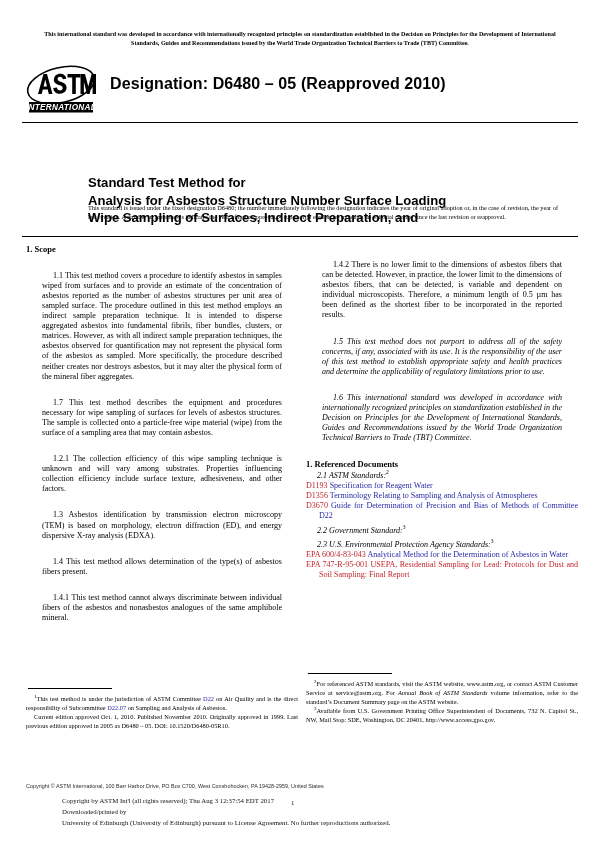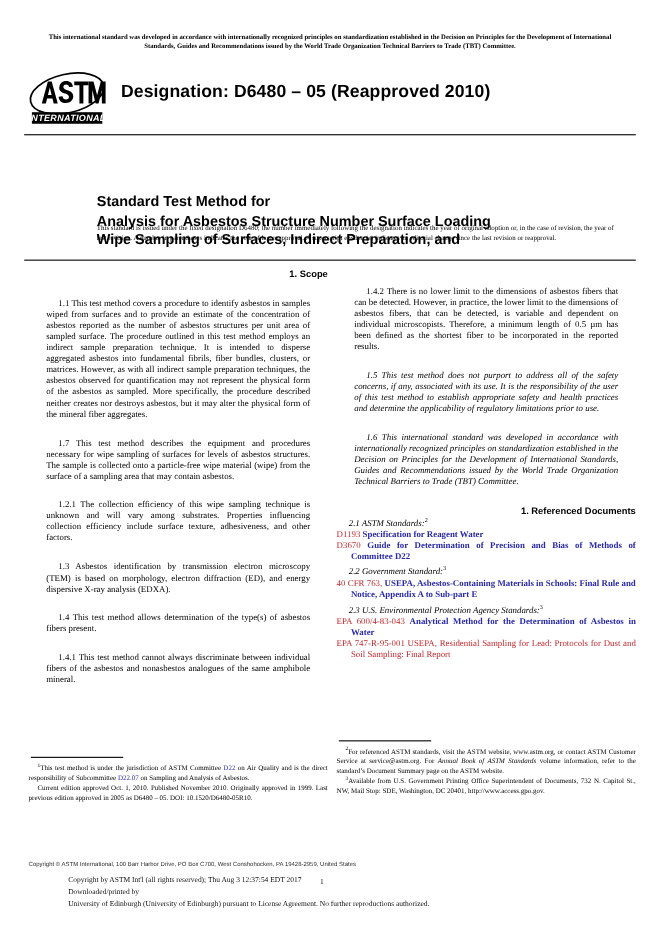--- a/index.html
+++ b/index.html
@@ -112,26 +112,26 @@
     font-family: "Liberation Serif", serif;
     font-size: 8.05px;
     line-height: 1.255;
     text-align: justify;
     color: #000;
   }
   .col-left  { left: 26px; }
   .col-right { left: 306px; }
 
   h2.sec {
-    font-family: Liberation Sans, sans-serif;
+    font-family: Liberation Serif, serif;
     font-size: 8.5px;
     font-weight: bold;
     margin: 0 0 1px 0;
     padding: 0;
-    text-align: right;
+    text-align: left;
   }
   h2.sec.spaced { margin-top: 7px; }
 
   p.para {
     margin: 16px;
     padding: 0;
     text-indent: 11px;
     text-align: justify;
     hyphens: auto;
   }
@@ -155,21 +155,21 @@
 
   
   p.ref {
     margin: 0;
     padding: 0 0 0 13px;
     text-indent: -13px;
     text-align: justify;
     color: #2a2aa8;
   }
   .refnum { color: #c1272d; }
-  .reftext { color: #2a2aa8; font-weight: bold; }
+  .reftext { color: #2a2aa8; }
   .ref-allred { color: #c1272d; }
 
   
   .fn-rule {
     position: absolute;
     width: 84px;
     height: 0.9px;
     background: #000;
   }
   .fn-rule-left  { left: 28px;  top: 688px; }
@@ -284,25 +284,25 @@
   <div class="col col-right">
     <p class="para">1.4.2 There is no lower limit to the dimensions of asbestos fibers that can be detected. However, in practice, the lower limit to the dimensions of asbestos fibers, that can be detected, is variable and dependent on individual microscopists. Therefore, a minimum length of 0.5 µm has been defined as the shortest fiber to be incorporated in the reported results.</p>
     <p class="para ital gap">1.5 This test method does not purport to address all of the safety concerns, if any, associated with its use. It is the responsibility of the user of this test method to establish appropriate safety and health practices and determine the applicability of regulatory limitations prior to use.</p>
     <p class="para ital">1.6 This international standard was developed in accordance with internationally recognized principles on standardization established in the Decision on Principles for the Development of International Standards, Guides and Recommendations issued by the World Trade Organization Technical Barriers to Trade (TBT) Committee.</p>
 
     <h2 class="sec spaced">1. Referenced Documents</h2>
 
     <p class="subsec"><span>2.1 ASTM Standards:</span><sup>2</sup></p>
 
     <p class="ref"><span class="refnum">D1193</span> <span class="reftext">Specification for Reagent Water</span></p>
+    <p class="ref"><span class="refnum">D1356</span> <span class="reftext">Terminology Relating to Sampling and Analysis of Atmospheres</span></p>
     <p class="ref"><span class="refnum">D3670</span> <span class="reftext">Guide for Determination of Precision and Bias of Methods of Committee D22</span></p>
 
     <p class="subsec gap"><span>2.2 Government Standard:</span><sup>3</sup></p>
 
-    <p class="ref"><span class="refnum">40 CFR 763,</span> <span class="reftext">USEPA, Asbestos-Containing Materials in Schools: Final Rule and Notice, Appendix A to Sub-part E</span></p>
 
     <p class="subsec gap"><span>2.3 U.S. Environmental Protection Agency Standards:</span><sup>3</sup></p>
 
     <p class="ref"><span class="refnum">EPA 600/4-83-043</span> <span class="reftext">Analytical Method for the Determination of Asbestos in Water</span></p>
     <p class="ref ref-allred"><span class="refnum">EPA 747-R-95-001</span> <span class="ref-allred">USEPA, Residential Sampling for Lead: Protocols for Dust and Soil Sampling: Final Report</span></p>
   </div>
 
   <div class="fn-rule fn-rule-left"></div>
   <div class="fn-rule fn-rule-right"></div>
 

